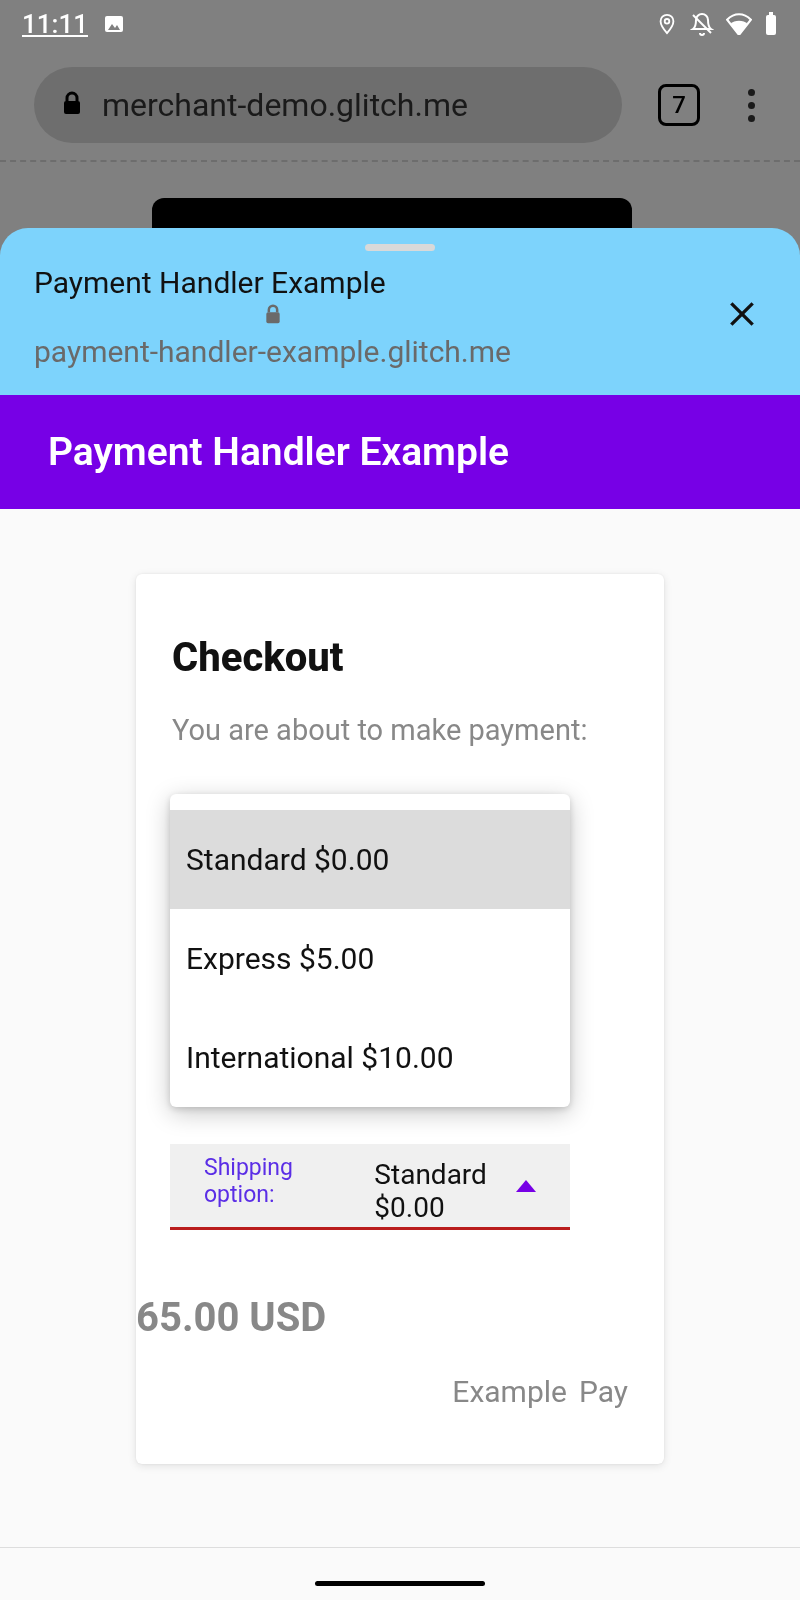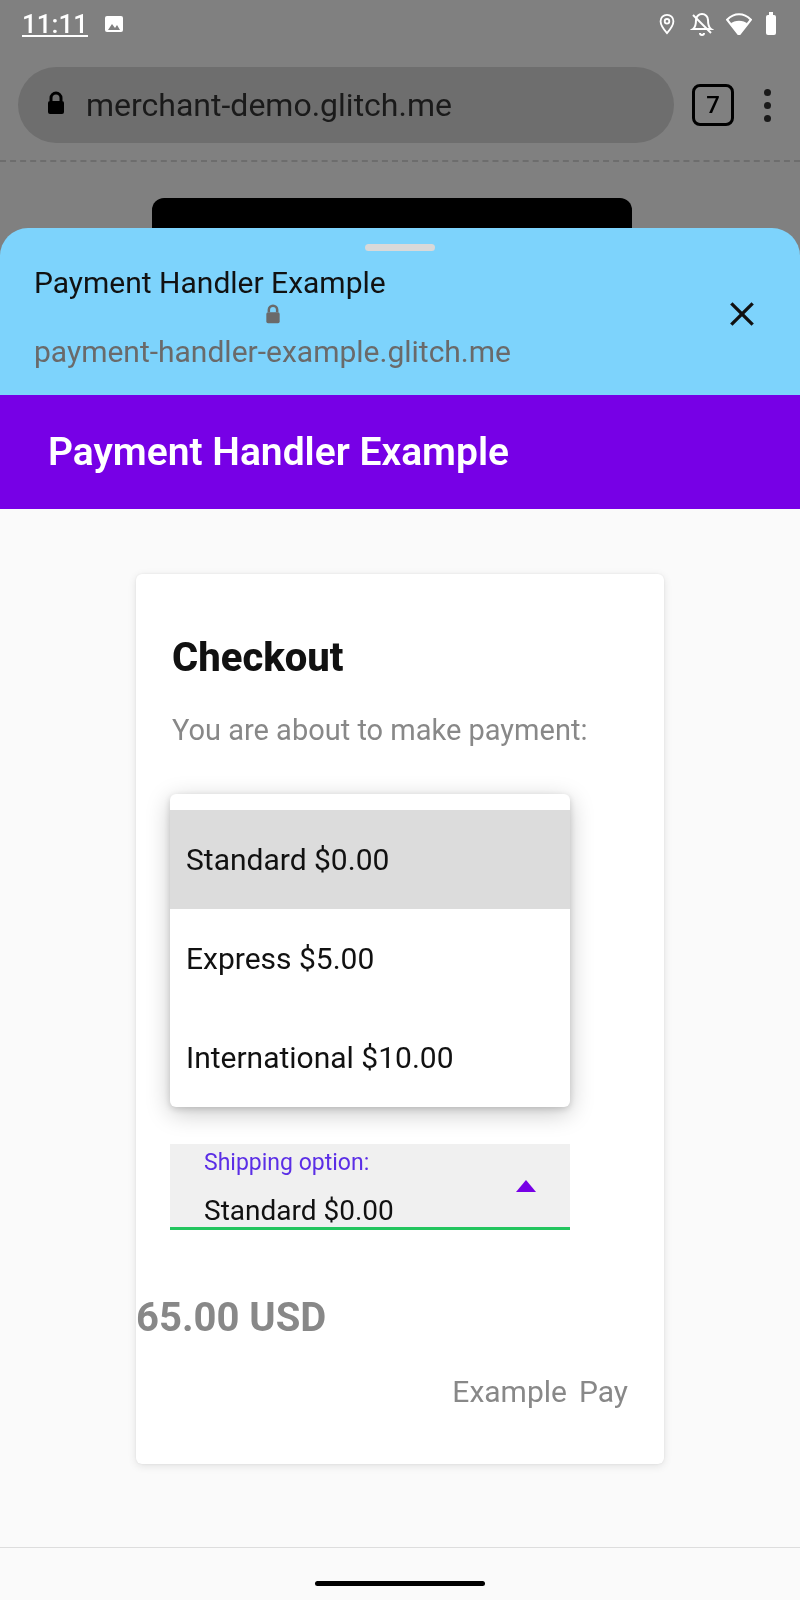--- a/index.html
+++ b/index.html
@@ -21,21 +21,21 @@
     z-index: 1;
     text-decoration: underline;
   }
   .statusbar .left { display:flex; align-items:center; gap:14px; }
   .statusbar .right { display:flex; align-items:center; gap:12px; }
   .statusbar svg { display:block; }
 
   
   .browser-row {
     position: absolute; top: 60px; left: 0; right: 0; height: 90px;
-    display: flex; align-items: center; padding: 0 18px; gap: 18px;
+    display: flex; align-items: center; padding: 0 34px; gap: 36px;
     z-index: 1;
   }
   .addr-pill {
     flex: 1; background: rgba(0,0,0,0.14); border-radius: 45px;
     height: 76px; display: flex; align-items: center; padding: 0 28px; gap: 20px;
   }
   .addr-pill .url-text { font-size: 32px; color: #1a1a1a; }
   .lock-icon svg { fill: #000; }
   .tab-count {
     width: 42px; height: 42px; border: 3px solid #000; border-radius: 8px;
@@ -100,23 +100,23 @@
     z-index:5; overflow:hidden;
     padding-top: 16px;
   }
   .dropdown-option {
     padding: 32px 16px; font-size:30px; color:#111; cursor:pointer;
   }
   .dropdown-option.selected { background:#dcdcdc; }
 
   .select-field {
     position:absolute; left:34px; top:570px; width:400px; height: 86px;
-    background:#f0f0f0; border-bottom:3px solid #22c55e;
+    background:#f0f0f0; border-bottom:3px solid #b91c1c;
     padding: 10px 16px 6px 34px;
-    display:flex; flex-direction:column; justify-content:center;
+    display:flex; justify-content:center;
     cursor:pointer;
     gap:14px;
   }
   .select-label { font-size:23px; color:#5b2ee6; }
   .select-value { font-size:28px; color:#111; margin-top:4px; }
   .select-arrow {
     position:absolute; right:34px; top:36px;
     width:0; height:0; border-left:10px solid transparent; border-right:10px solid transparent;
     border-bottom:12px solid #7700e6;
   }

